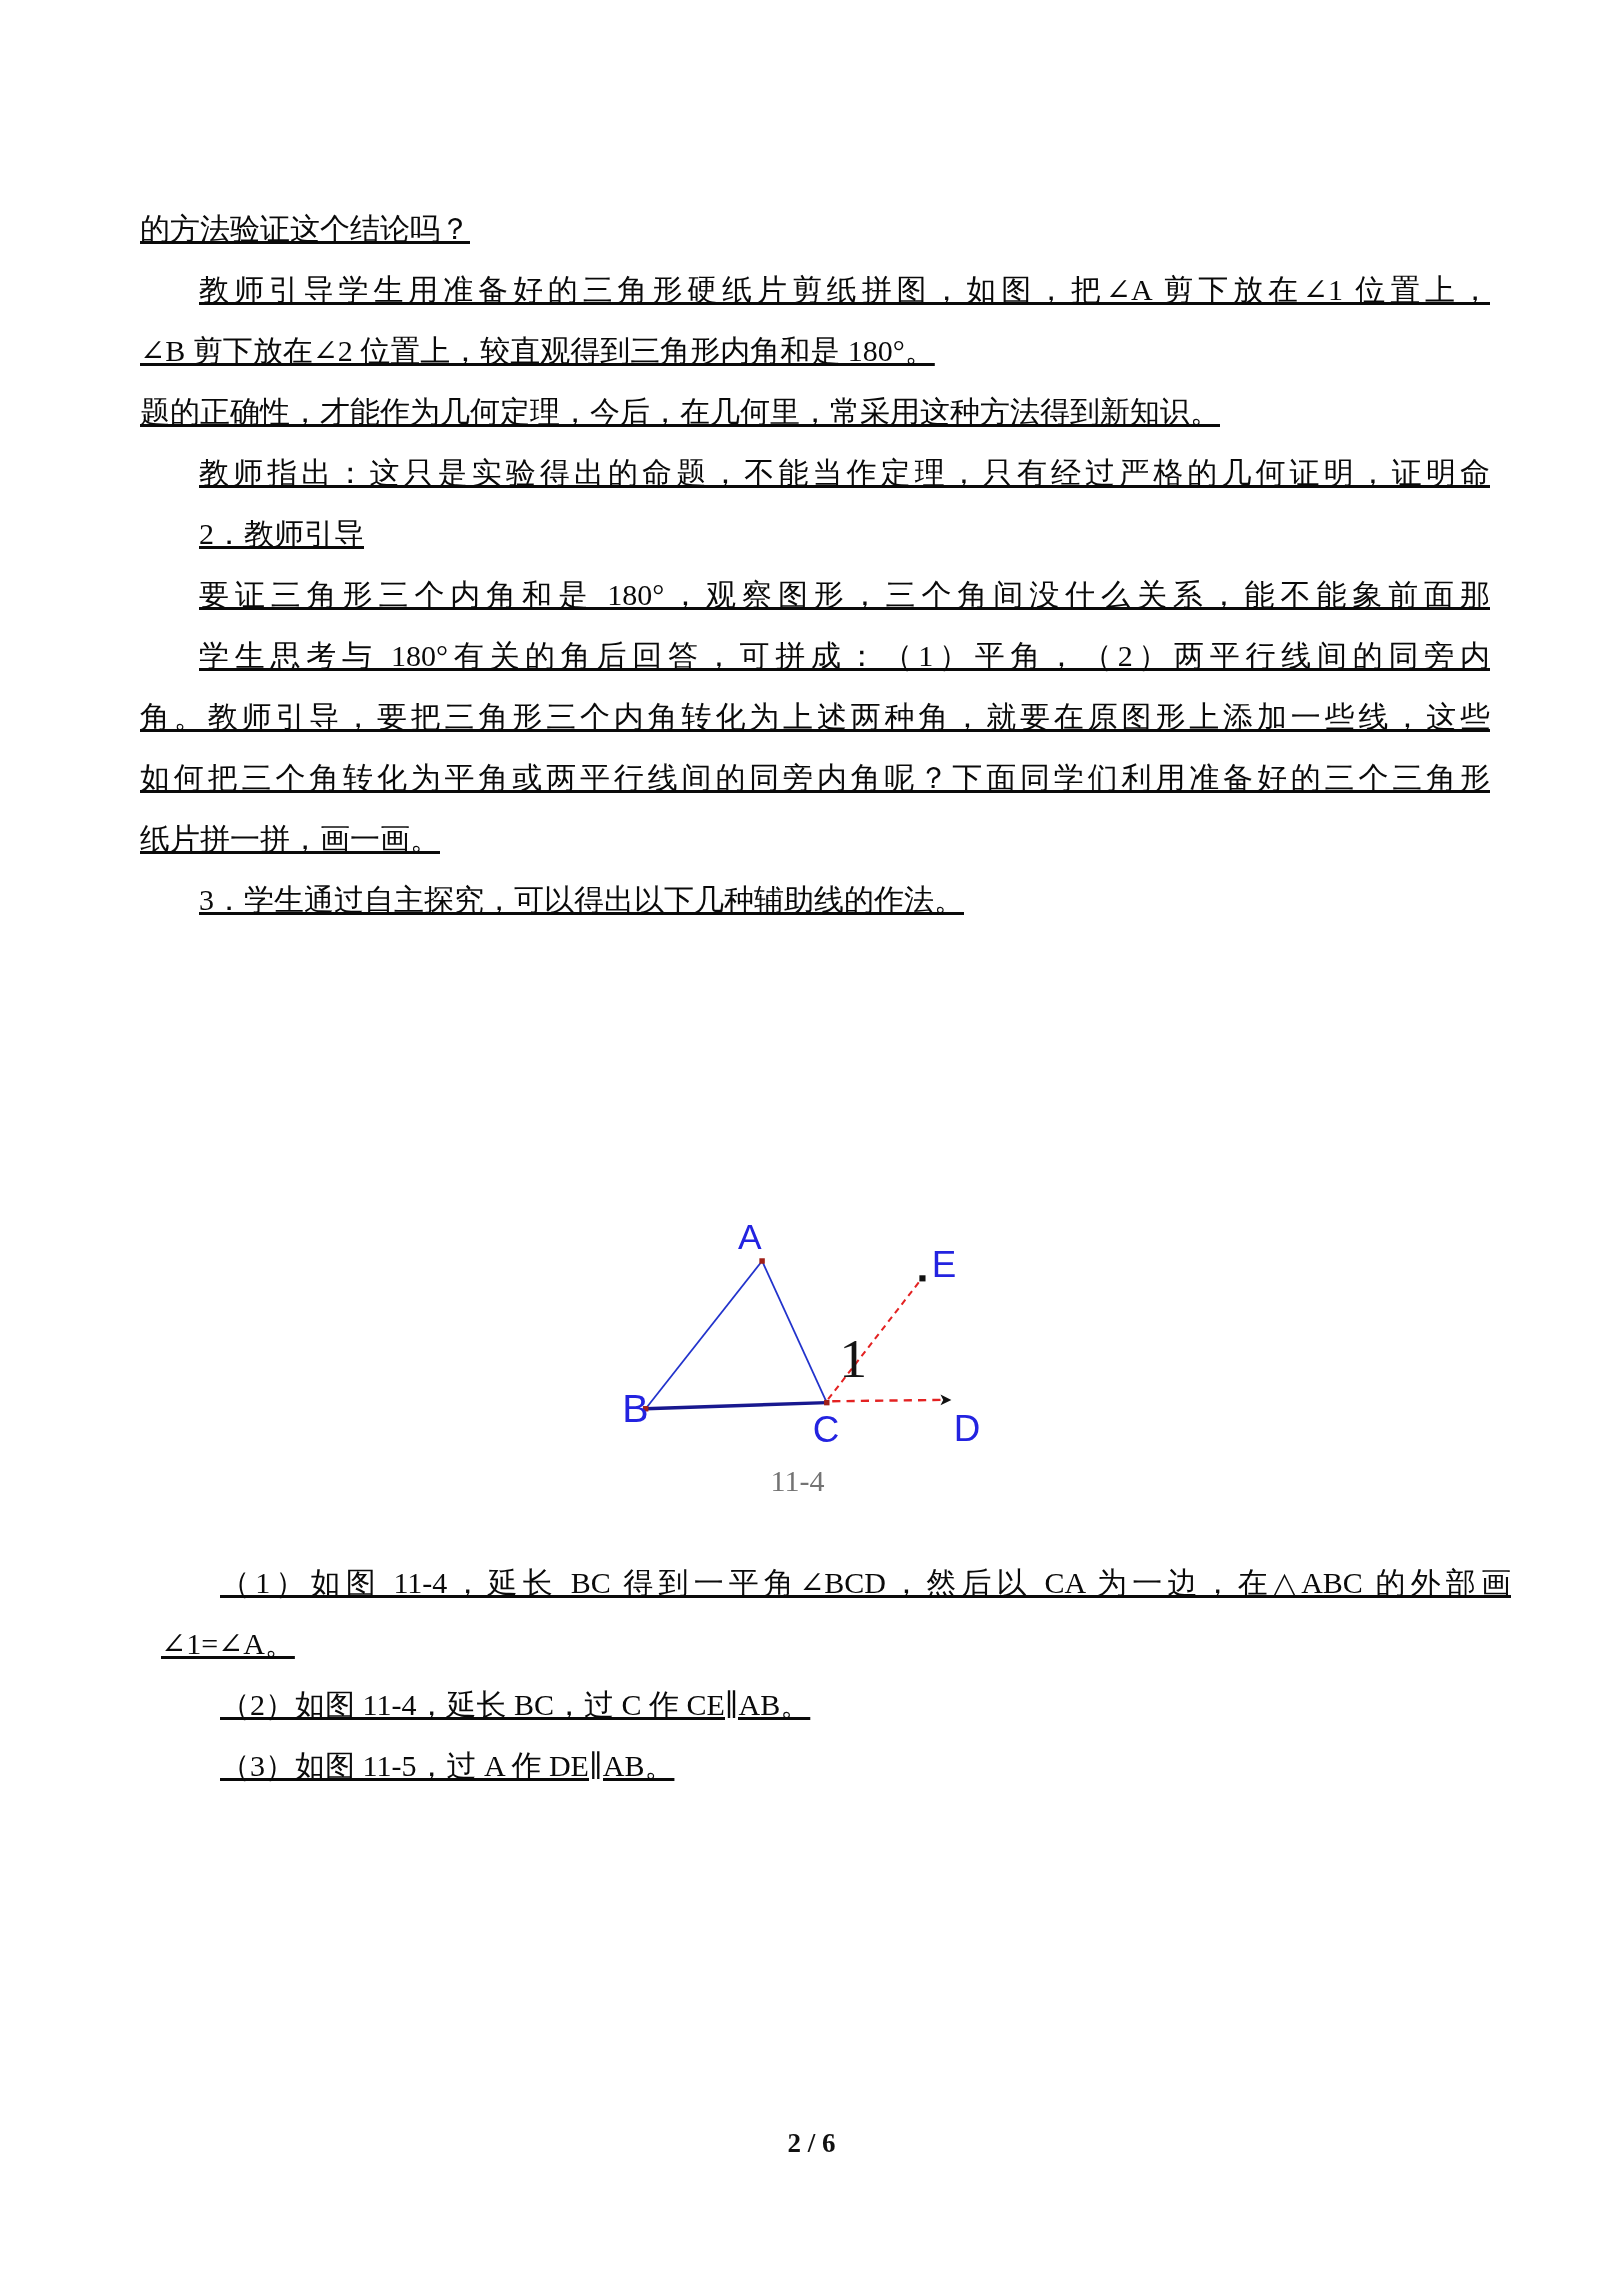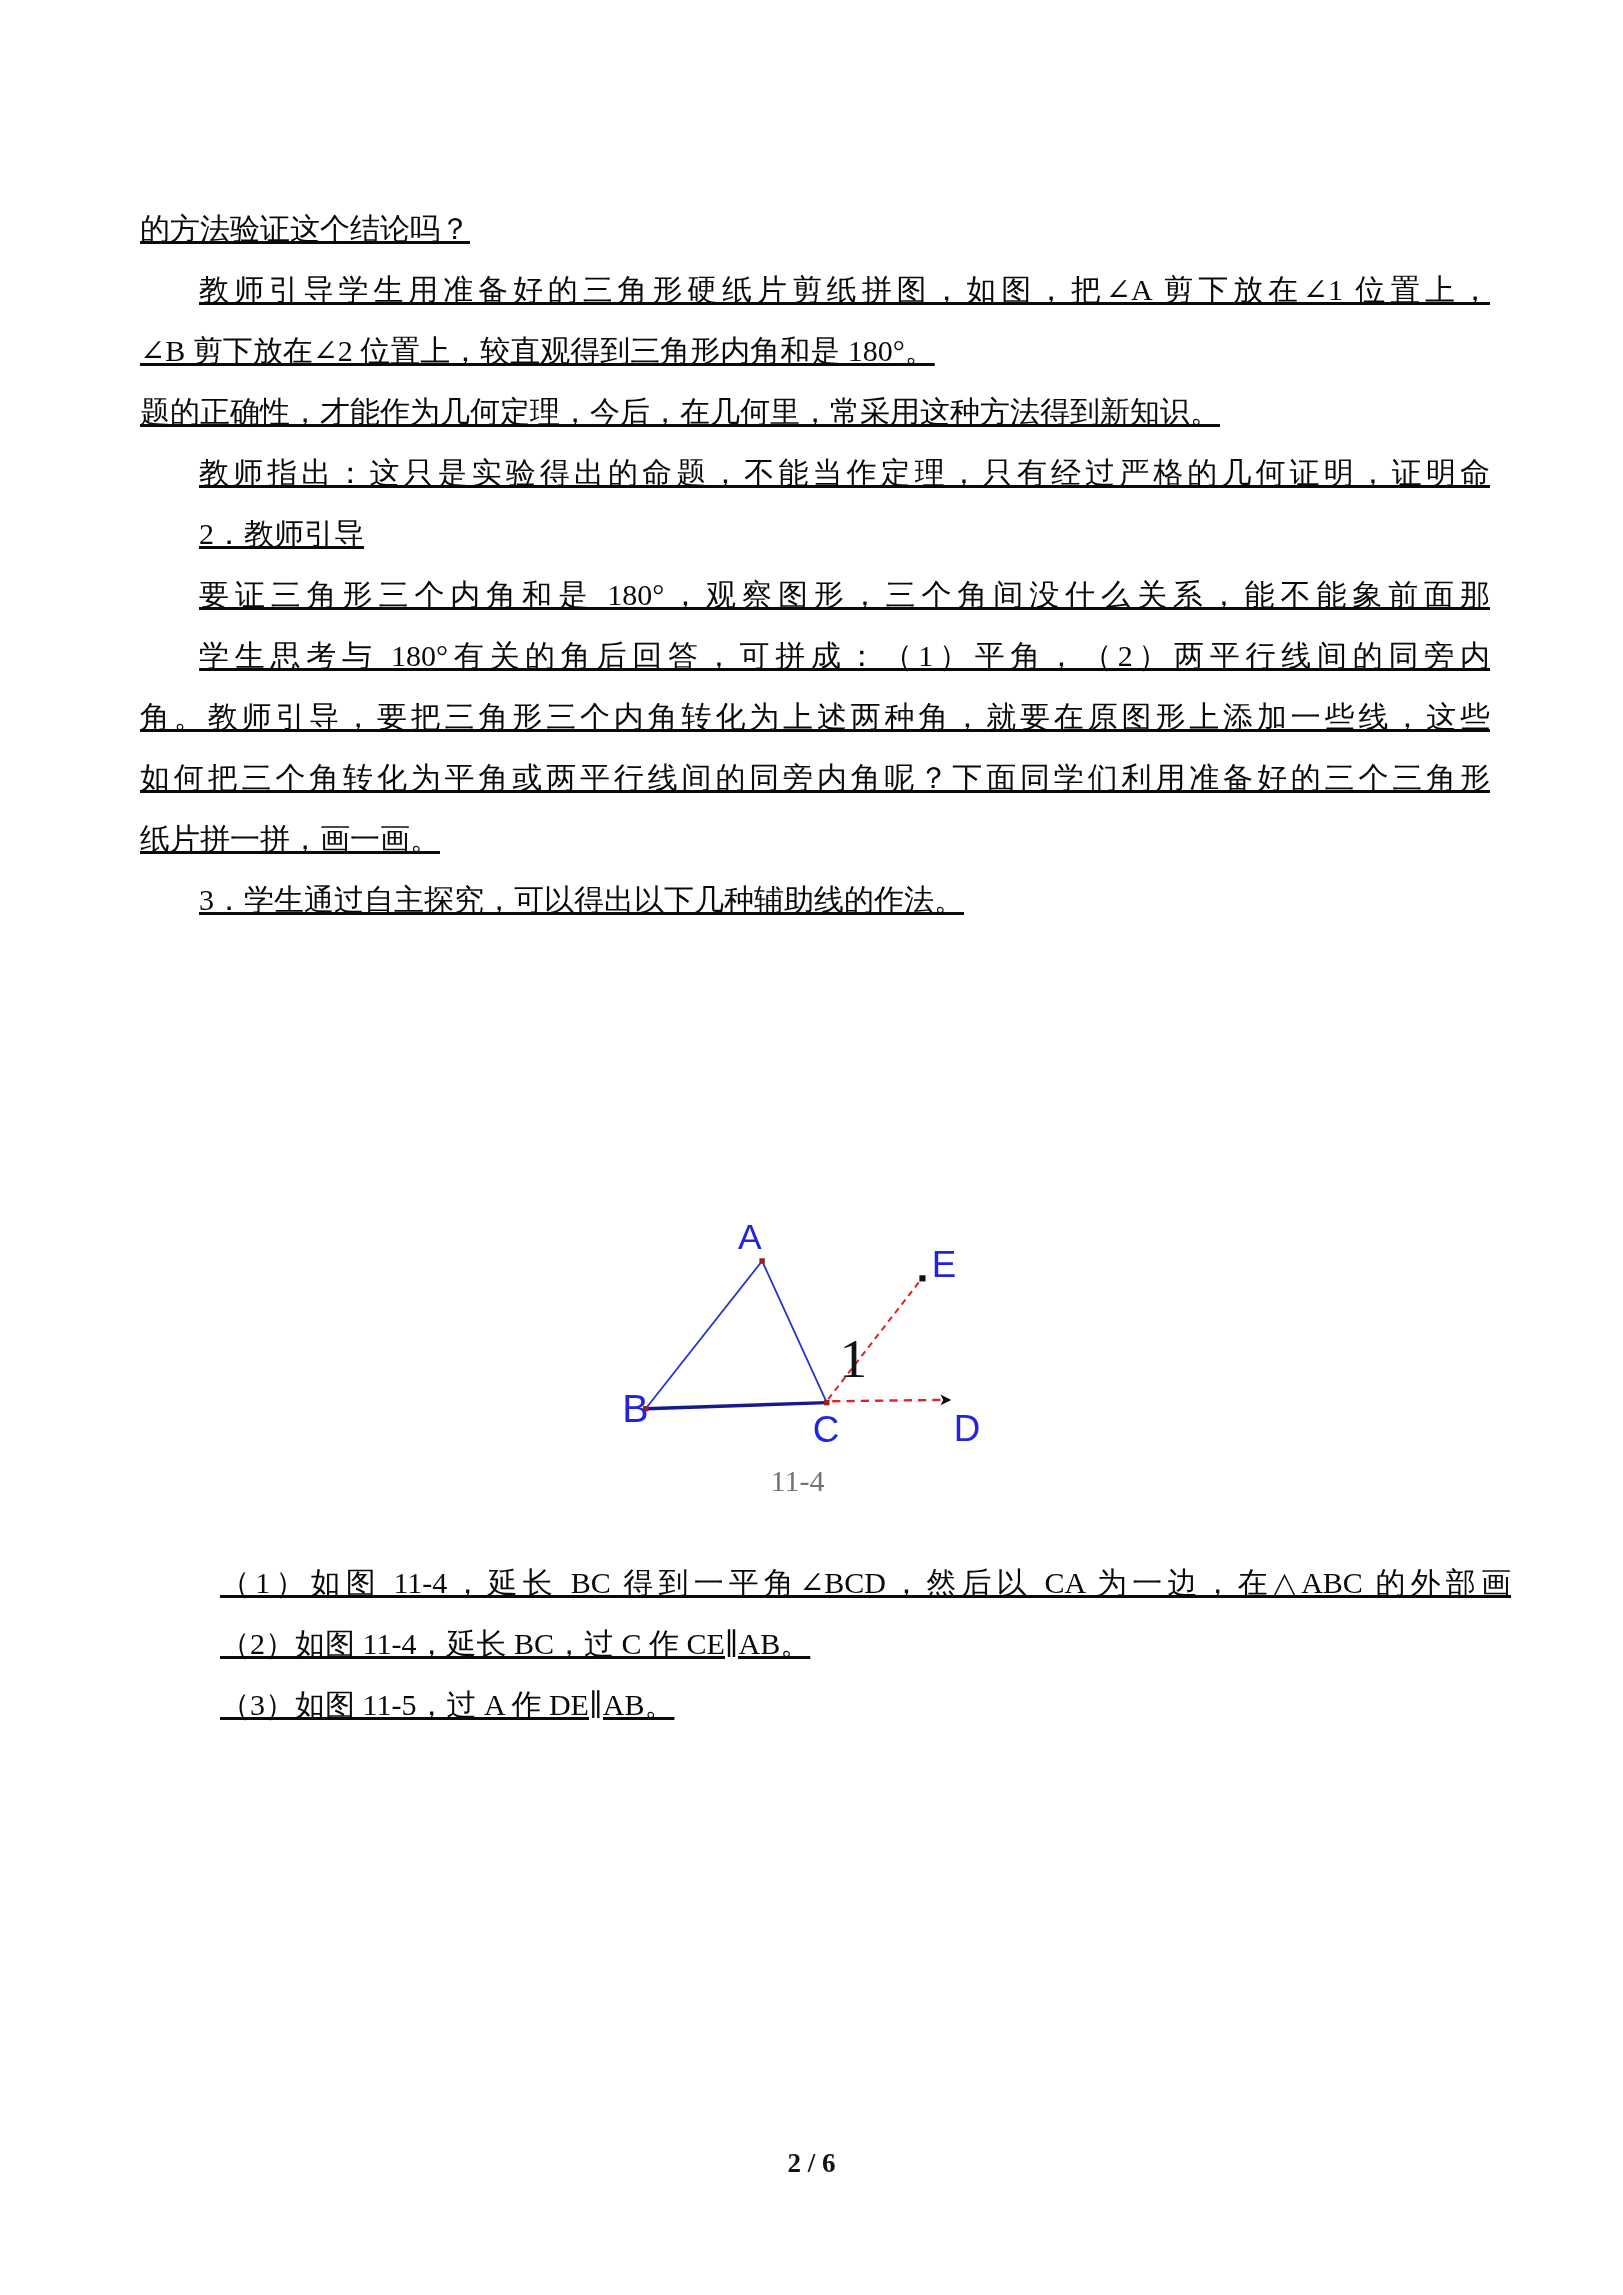--- a/index.html
+++ b/index.html
@@ -54,21 +54,20 @@
   }
   .page-footer {
     position: absolute;
     left: 0;
     top: 2128px;
     width: 1623px;
     text-align: center;
     font-size: 27px;
     font-weight: bold;
     color: #111111;
-    margin-top: 20px;
   }
   svg text.vlabel {
     font-family: "Liberation Sans", "DejaVu Sans", sans-serif;
     fill: #2323e0;
   }
   svg text.num {
     font-family: "Liberation Serif", "DejaVu Serif", serif;
     fill: #141414;
   }
 </style>
@@ -113,18 +112,19 @@
     <text class="vlabel" x="539" y="333" font-size="54" text-anchor="middle">D</text>
     <text class="vlabel" x="505" y="92" font-size="54" text-anchor="middle">E</text>
 
     <text class="num" x="372" y="240" font-size="82" text-anchor="middle">1</text>
   </svg>
 </div>
 <div class="figure-caption">11-4</div>
 
 <div class="content block-2">
   <div class="line in j">（1）如图 11-4，延长 BC 得到一平角∠BCD，然后以 CA 为一边，在△ABC 的外部画</div>
+  <div class="line">∠1=∠A。</div>
   <div class="line in">（2）如图 11-4，延长 BC，过 C 作 CE∥AB。</div>
   <div class="line in">（3）如图 11-5，过 A 作 DE∥AB。</div>
 </div>
 
 <div class="page-footer">2 / 6</div>
 
 
 </body></html>

